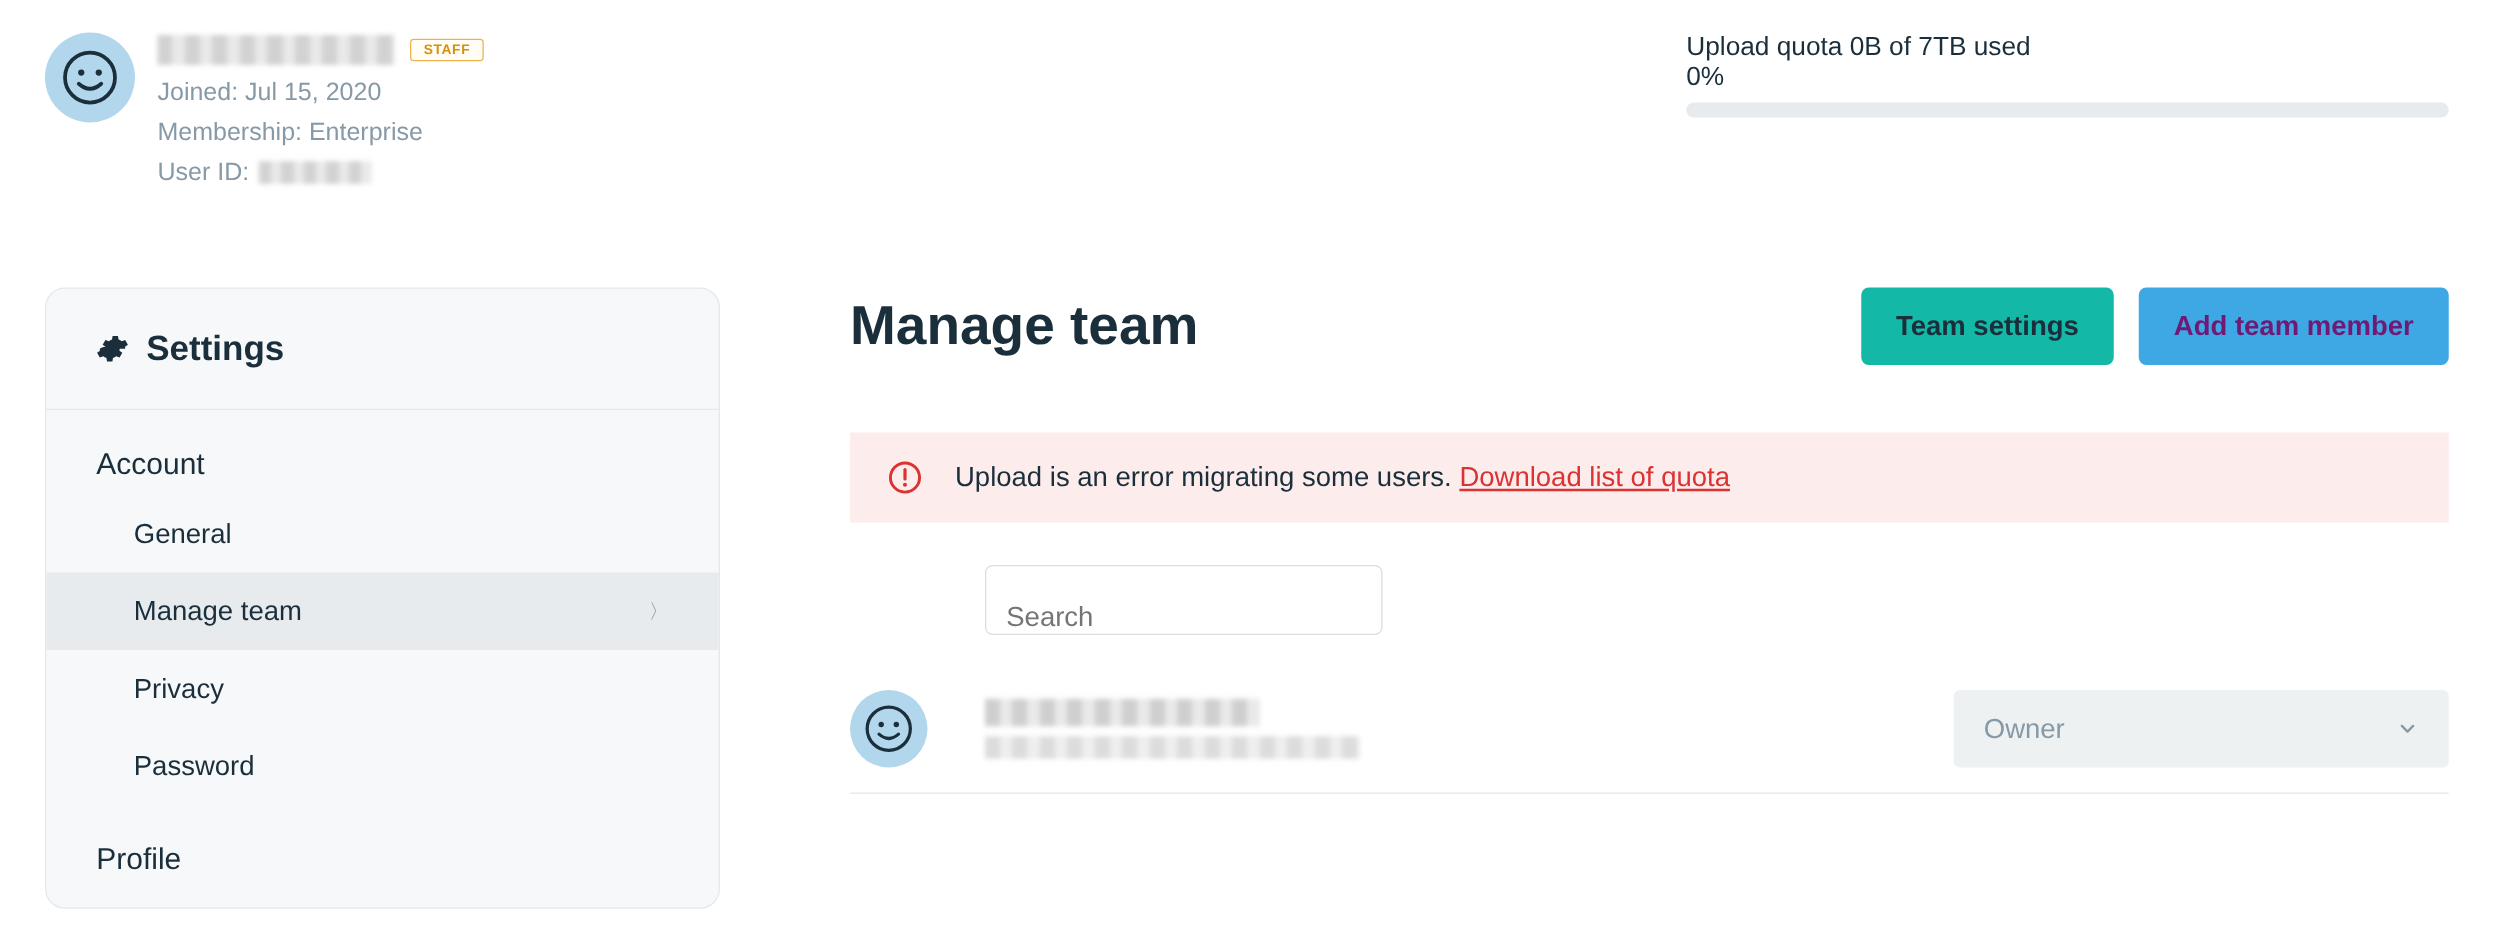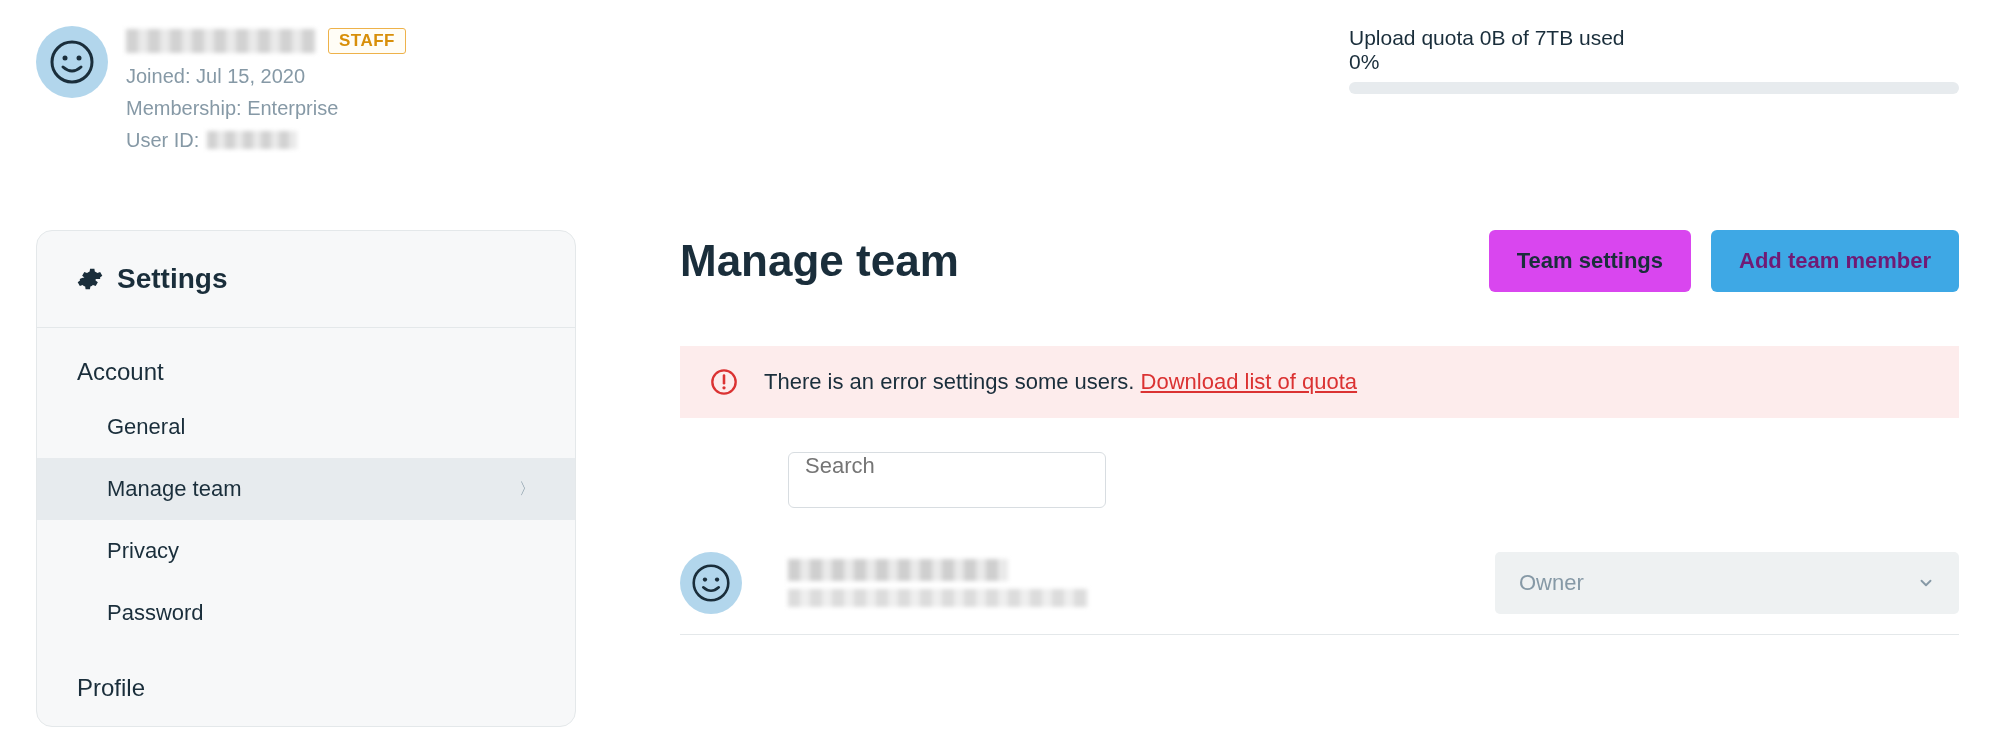--- a/index.html
+++ b/index.html
@@ -35,21 +35,21 @@
   .user-meta { margin-top: 2px; }
   .name-row { display: flex; align-items: center; gap: 12px; margin-bottom: 6px; }
   .name-blur {
     width: 190px; height: 24px;
     background: repeating-linear-gradient(90deg,#d2d2d2 0 12px,#e9e9e9 12px 22px);
     filter: blur(2px);
   }
   .staff-badge {
     border: 1px solid #eeb24a;
     color: #d88f0a;
-    font-size: 17px;
+    font-size: 11px;
     font-weight: 600;
     padding: 2px 10px;
     border-radius: 3px;
     letter-spacing: 0.5px;
     background: #fffdf6;
   }
   .meta-line {
     color: #8699a6;
     font-size: 20px;
     line-height: 1.6;
@@ -143,21 +143,21 @@
   }
   .btn-row { display: flex; gap: 20px; }
   .btn {
     font-size: 22px;
     font-weight: 700;
     padding: 18px 28px;
     border-radius: 6px;
     cursor: pointer;
     border: none;
   }
-  .btn-secondary { background: #d946ef; color: #1a2e3b; }
+  .btn-secondary { background: #14b8a6; color: #1a2e3b; }
   .btn-primary { background: #3ea8e5; color: #701a75; }
 
   .alert {
     background: #fdecec;
     padding: 22px 30px;
     display: flex;
     align-items: center;
     gap: 26px;
     font-size: 22px;
     color: #1a2e3b;
@@ -167,21 +167,21 @@
     width: 28px; height: 28px; flex-shrink:0;
   }
   .alert a { color: #db3232; text-decoration: underline; cursor:pointer; }
 
   .search-wrap {
     margin-left: 108px;
     margin-bottom: 30px;
   }
   .search-box {
     display:inline-flex;
-    align-items:flex-start;
+    align-items:flex-end;
     border: 1px solid #d8dde1;
     border-radius: 6px;
     width: 318px;
     height: 56px;
     padding: 0 16px;
     background:#fff;
   }
   .search-box input {
     border:none; outline:none;
     flex:1; font-size:22px; color:#8699a6;
@@ -207,21 +207,21 @@
     width: 220px; height:22px;
     background: repeating-linear-gradient(90deg,#cfcfcf 0 12px,#e9e9e9 12px 22px);
     filter: blur(2px); margin-bottom:8px;
   }
   .member-email-blur {
     width: 300px; height:18px;
     background: repeating-linear-gradient(90deg,#dcdcdc 0 12px,#eee 12px 22px);
     filter: blur(2px);
   }
   .role-select {
-    width: 464px;
+    width: 396px;
     background:#eef1f2;
     color:#8699a6;
     font-size:22px;
     padding: 18px 24px;
     border-radius:5px;
     display:flex;
     justify-content:space-between;
     align-items:center;
   }
   .role-select .chev { color:#8699a6; }
@@ -295,21 +295,21 @@
     </div>
   </div>
 
   <div class="alert">
     <svg class="alert-icon" viewBox="0 0 24 24">
       <circle cx="12" cy="12" r="10" fill="none" stroke="#db3232" stroke-width="2"></circle>
       <line x1="12" y1="6.5" x2="12" y2="13" stroke="#db3232" stroke-width="2.2" stroke-linecap="round"></line>
       <circle cx="12" cy="17" r="1.4" fill="#db3232"></circle>
     </svg>
     <span>
-      <span>There is an error settings some users. </span><a>Download list of quota</a>
+      <span>Upload is an error migrating some users. </span><a>Download list of quota</a>
     </span>
   </div>
 
   <div class="search-wrap">
     <div class="search-box">
       <input type="text" placeholder="Search" style="">
       <svg class="mag" viewBox="0 0 24 24">
         <circle cx="10" cy="10" r="6" fill="none" stroke="#8699a6" stroke-width="2.5"></circle>
         <line x1="15" y1="15" x2="21" y2="21" stroke="#8699a6" stroke-width="2.5" stroke-linecap="round"></line>
       </svg>

